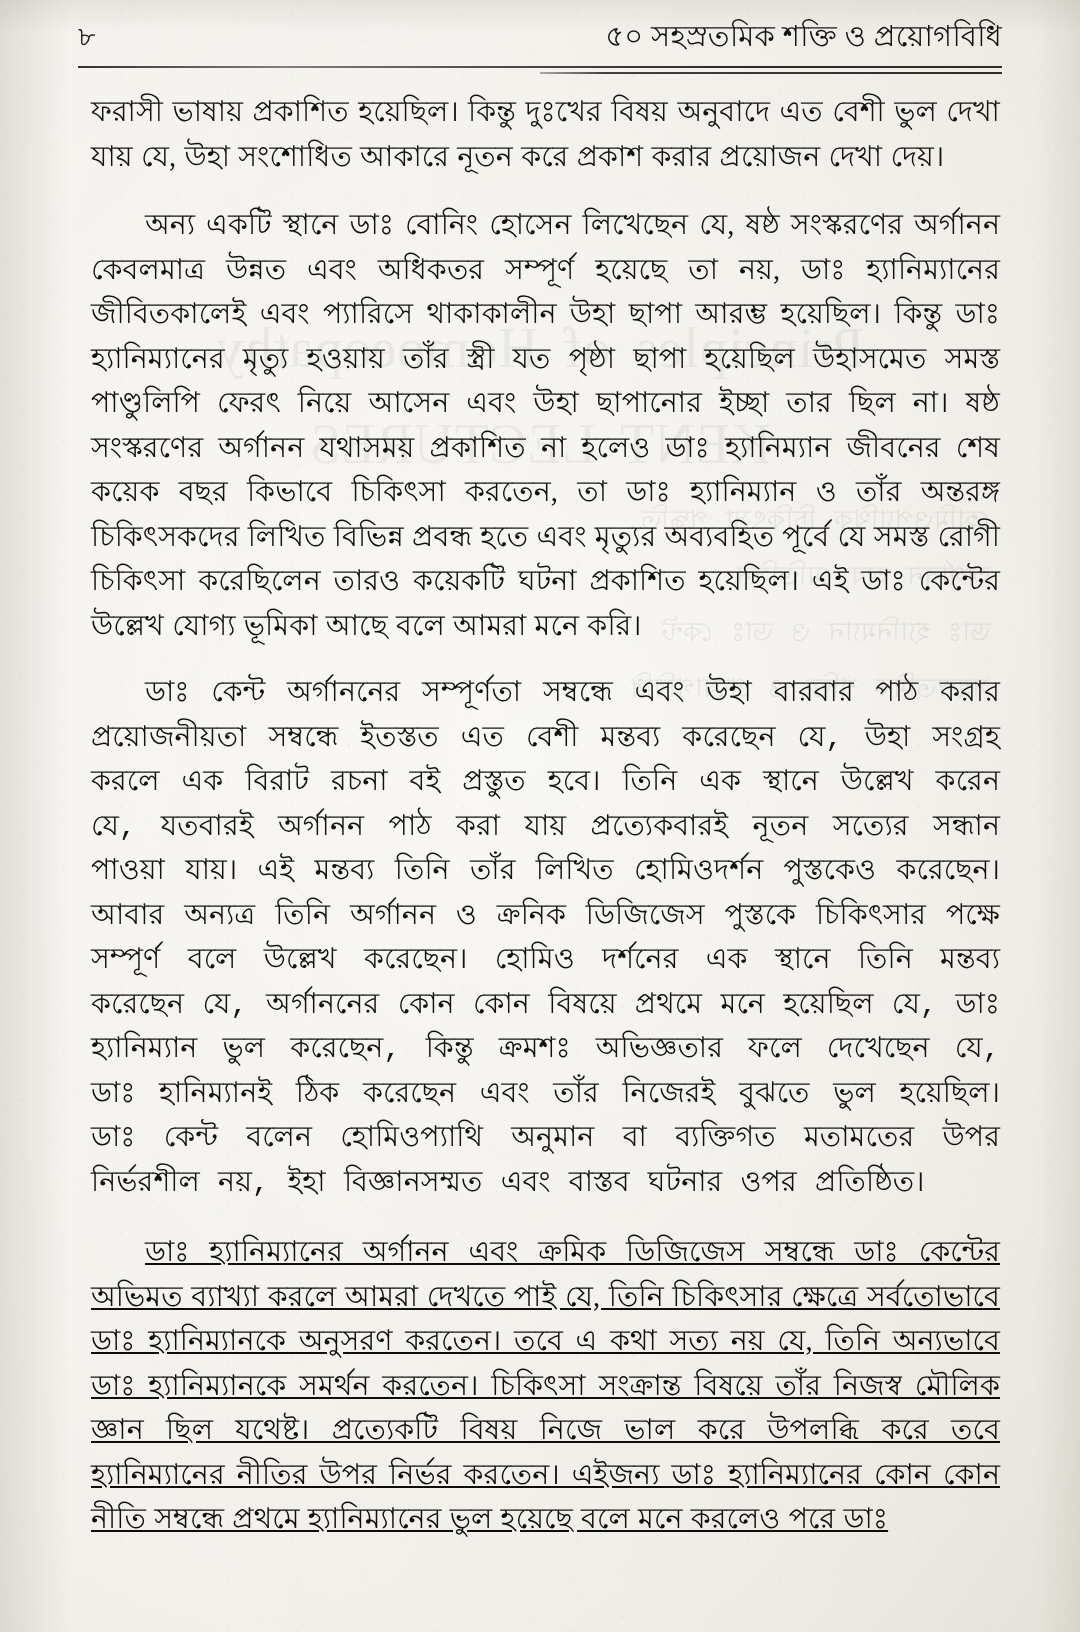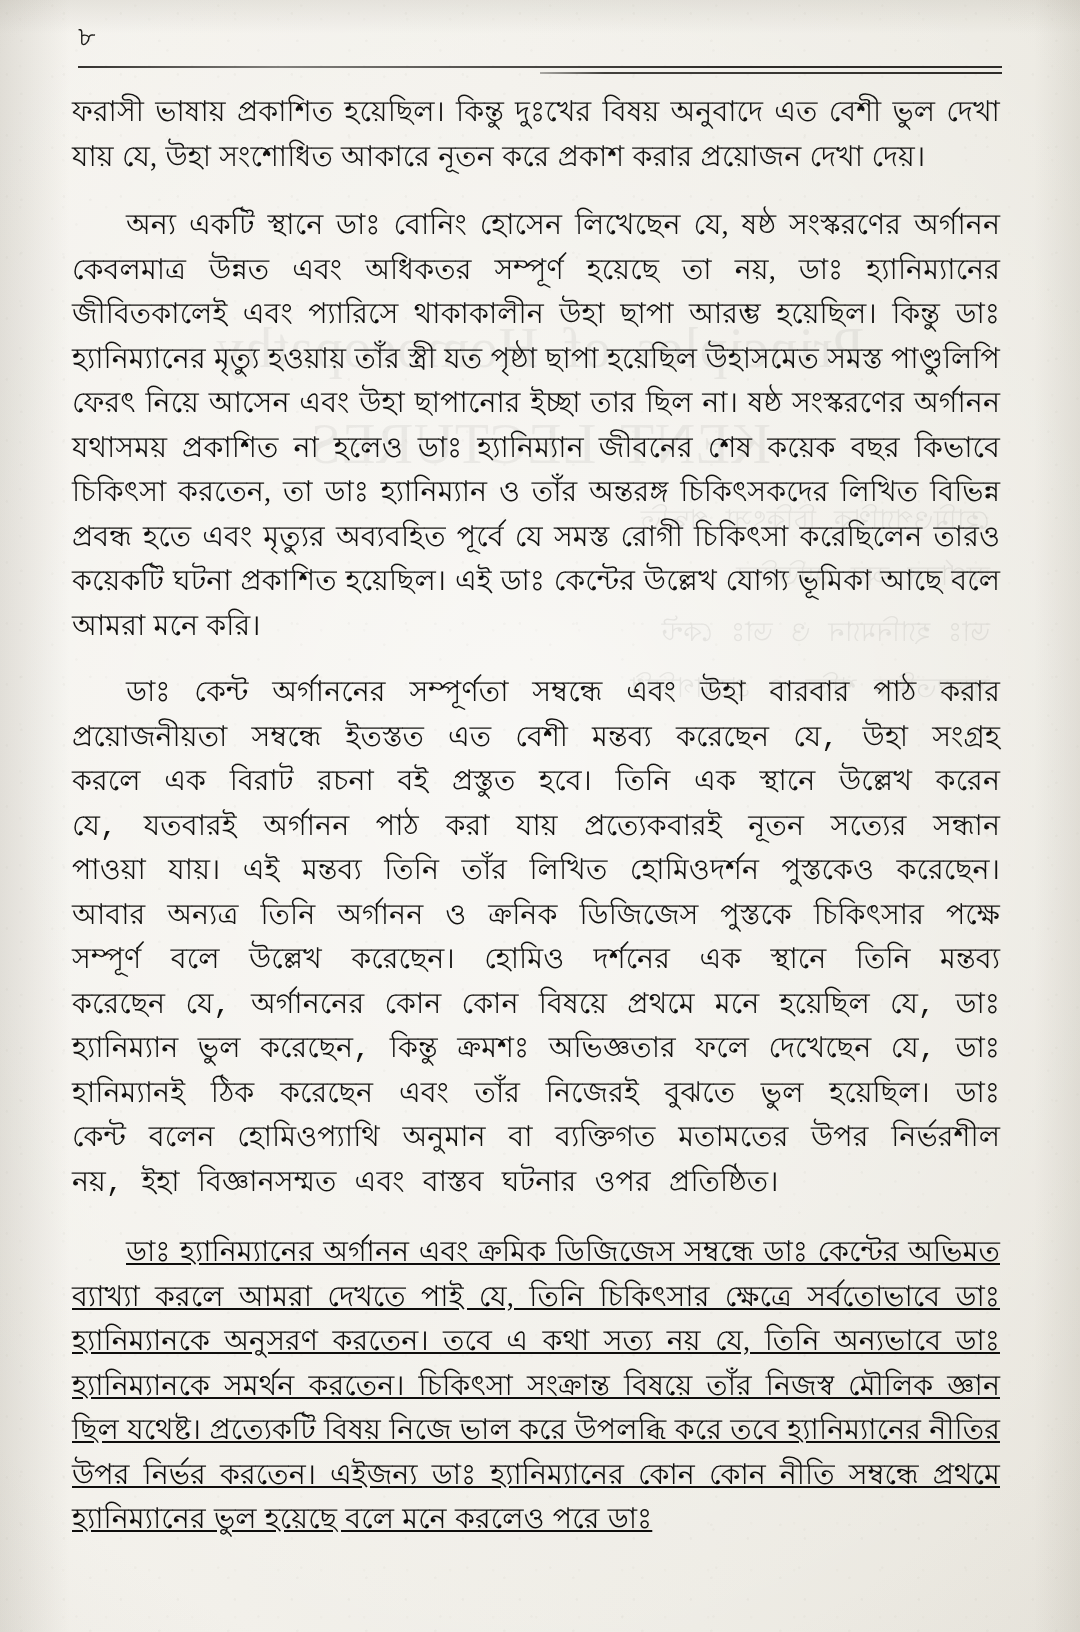--- a/index.html
+++ b/index.html
@@ -119,21 +119,21 @@
     height: 2px;
     background: linear-gradient(90deg,
       rgba(35,33,30,.35) 0%,
       rgba(35,33,30,.85) 14%,
       rgba(35,33,30,.95) 100%);
   }
 
   
   .body {
     position: absolute;
-    left: 72px;
+    left: 91px;
     right: 80px;
     top: 90px;
     color: #141312;
     font-size: 28.5px;
     line-height: 44.5px;
     text-align: justify;
     text-justify: inter-word;
     letter-spacing: .1px;
   }
   .body p {
@@ -193,20 +193,21 @@
     <div>সহস্রতমিক শক্তি ও প্রয়োগবিধি</div>
   </div>
 
   <div class="grain"></div>
   <div class="top-shade"></div>
   <div class="gutter-shade"></div>
   <div class="edge-shade"></div>
 
   <div class="header">
     <div class="folio">৮</div>
+    <div class="running-title">৫০ সহস্রতমিক শক্তি ও প্রয়োগবিধি</div>
   </div>
 
   <div class="rule-wrap">
     <div class="rule-long"></div>
     <div class="rule-short"></div>
   </div>
 
   <div class="body">
     <p>ফরাসী ভাষায় প্রকাশিত হয়েছিল। কিন্তু দুঃখের বিষয় অনুবাদে এত বেশী ভুল দেখা যায় যে, উহা সংশোধিত আকারে নূতন করে প্রকাশ করার প্রয়োজন দেখা দেয়।</p>
     <p class="indent">অন্য একটি স্থানে ডাঃ বোনিং হোসেন লিখেছেন যে, ষষ্ঠ সংস্করণের অর্গানন কেবলমাত্র উন্নত এবং অধিকতর সম্পূর্ণ হয়েছে তা নয়, ডাঃ হ্যানিম্যানের জীবিতকালেই এবং প্যারিসে থাকাকালীন উহা ছাপা আরম্ভ হয়েছিল। কিন্তু ডাঃ হ্যানিম্যানের মৃত্যু হওয়ায় তাঁর স্ত্রী যত পৃষ্ঠা ছাপা হয়েছিল উহাসমেত সমস্ত পাণ্ডুলিপি ফেরৎ নিয়ে আসেন এবং উহা ছাপানোর ইচ্ছা তার ছিল না। ষষ্ঠ সংস্করণের অর্গানন যথাসময় প্রকাশিত না হলেও ডাঃ হ্যানিম্যান জীবনের শেষ কয়েক বছর কিভাবে চিকিৎসা করতেন, তা ডাঃ হ্যানিম্যান ও তাঁর অন্তরঙ্গ চিকিৎসকদের লিখিত বিভিন্ন প্রবন্ধ হতে এবং মৃত্যুর অব্যবহিত পূর্বে যে সমস্ত রোগী চিকিৎসা করেছিলেন তারও কয়েকটি ঘটনা প্রকাশিত হয়েছিল। এই ডাঃ কেন্টের উল্লেখ যোগ্য ভূমিকা আছে বলে আমরা মনে করি।</p>

